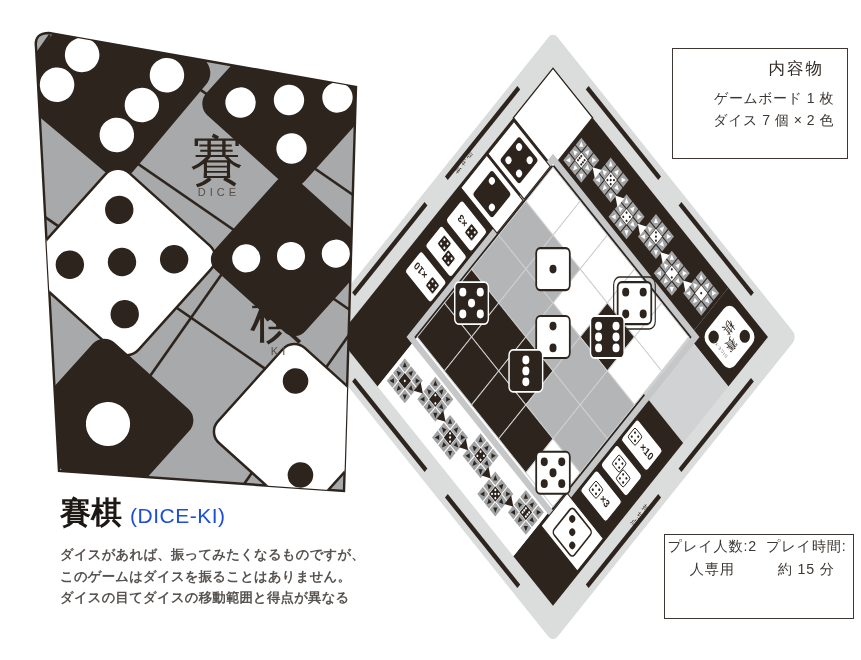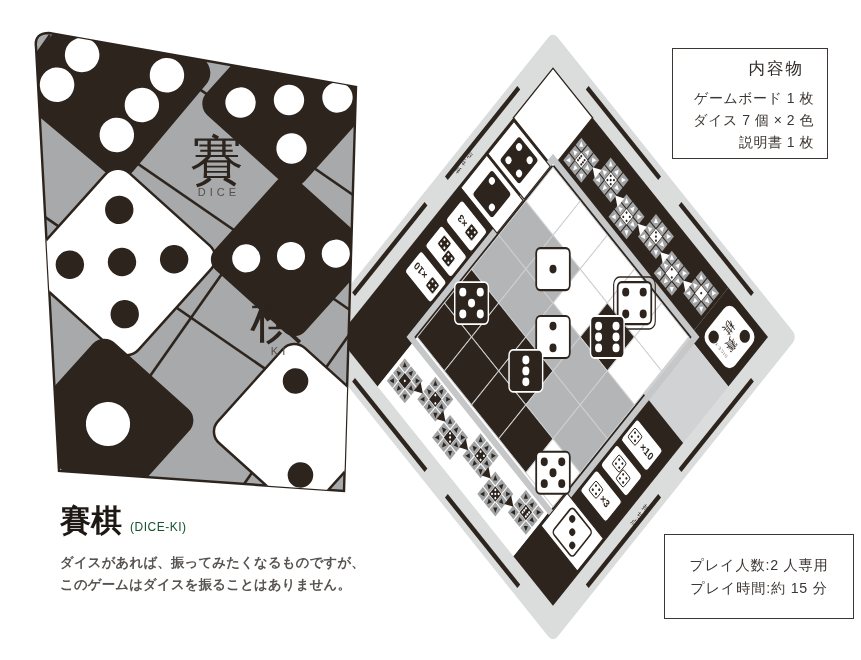--- a/index.html
+++ b/index.html
@@ -1,29 +1,29 @@
 <!DOCTYPE html>
 <html><head>
 <meta charset="utf-8">
 <style>
   html,body{margin:0;padding:0;background:#fff;}
   .page{position:relative;width:861px;height:660px;background:#fff;overflow:hidden;
         font-family:"Liberation Sans", sans-serif;color:#2d241e;}
   svg{position:absolute;left:0;top:0;}
   .title-block{position:absolute;left:60px;top:492px;width:330px;}
   .title-row{display:flex;align-items:baseline;gap:8px;}
-  .game-title{font-family:"Liberation Serif", serif;font-size:31px;font-weight:600;color:#1e1814;margin-top:8px;}
-  .game-subtitle{font-size:12px;color:#14532d;letter-spacing:0.5px;}
+  .game-title{font-family:"Liberation Serif", serif;font-size:31px;font-weight:600;color:#1e1814;}
+  .game-subtitle{font-size:21px;color:#1d4ed8;letter-spacing:0.5px;}
   .desc{margin-top:10px;font-size:13.4px;line-height:21.5px;color:#575350;letter-spacing:0.2px;font-weight:bold;}
-  .contents-box{position:absolute;left:672px;top:48px;width:156px;height:111px;
+  .contents-box{position:absolute;left:672px;top:48px;width:176px;height:111px;
       border:1.3px solid #3c3733;box-sizing:border-box;padding:9px 13px 0 10px;text-align:right;}
   .contents-title{font-size:16.5px;letter-spacing:2px;color:#2f2a26;padding-right:10px;margin-bottom:7px;}
   .contents-item{font-size:14px;line-height:22px;color:#3c3733;letter-spacing:0.5px;}
   .spec-box{position:absolute;left:664px;top:534px;width:190px;height:85px;
-      border:1.3px solid #3c3733;box-sizing:border-box;display:flex;flex-direction:column;
+      border:1.3px solid #3c3733;box-sizing:border-box;display:flex;
       justify-content:center;text-align:center;}
   .spec-line{font-size:14.2px;line-height:23px;color:#3c3733;letter-spacing:0.8px;}
 </style>
 </head>
 <body>
 
 <div class="page">
 
   <svg width="861" height="660" viewBox="0 0 861 660">
     <defs>
@@ -592,31 +592,31 @@
         <text x="277" y="337" text-anchor="middle" font-size="54" font-family="Liberation Serif, serif" fill="#2d241e">棋</text>
         <text x="280" y="355" text-anchor="middle" font-size="11" letter-spacing="4" fill="#564f4a">KI</text>
       </g>
     </g>
   </svg>
 
   <div class="contents-box">
     <div class="contents-title">内容物</div>
     <div class="contents-item">ゲームボード 1 枚</div>
     <div class="contents-item">ダイス 7 個 × 2 色</div>
-    <div class="contents-item">説明書 1 枚</div>
   </div>
 
   <div class="title-block">
     <div class="title-row">
       <span class="game-title">賽棋</span>
       <span class="game-subtitle">(DICE-KI)</span>
     </div>
     <div class="desc">
       <div>ダイスがあれば、振ってみたくなるものですが、</div>
       <div>このゲームはダイスを振ることはありません。</div>
+      <div>ダイスの目てダイスの移動範囲と得点が異なる</div>
     </div>
   </div>
 
   <div class="spec-box">
     <div class="spec-line">プレイ人数:2 人専用</div>
     <div class="spec-line">プレイ時間:約 15 分</div>
   </div>
 </div>
 
 </body></html>

